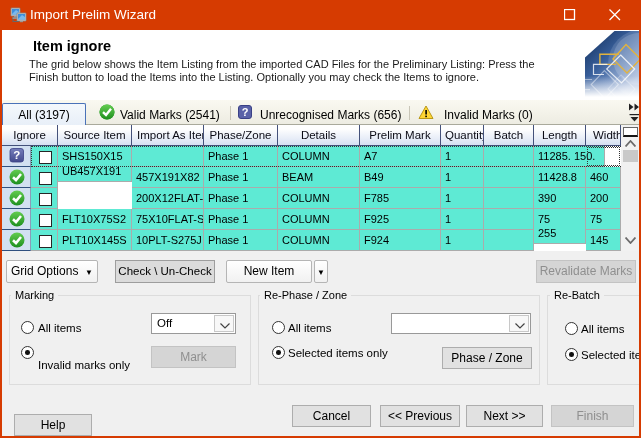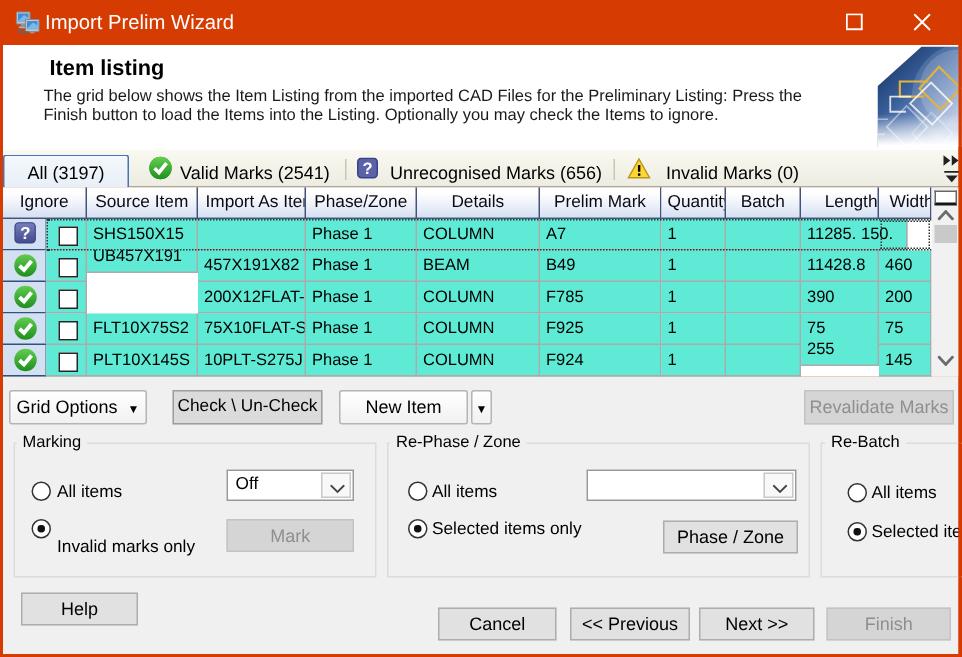--- a/index.html
+++ b/index.html
@@ -62,21 +62,21 @@
   <div class="abs" id="titletext">Import Prelim Wizard</div>
   <svg class="abs" style="left:564px; top:9px;" width="12" height="12" viewBox="0 0 12 12">
       <rect x="0.5" y="0.5" width="10" height="10" fill="none" stroke="#fff" stroke-width="1.3"></rect>
     </svg>
   <svg class="abs" style="left:609px; top:9px;" width="12" height="12" viewBox="0 0 12 12">
       <path d="M0.5 0.5 L11 11 M11 0.5 L0.5 11" stroke="#fff" stroke-width="1.3"></path>
     </svg>
 </div>
 
 <div class="abs" id="header">
-  <div class="abs" id="h-title">Item listing</div>
+  <div class="abs" id="h-title">Item ignore</div>
   <div class="abs" id="h-desc">The grid below shows the Item Listing from the imported CAD Files for the Preliminary Listing: Press the<br>Finish button to load the Items into the Listing. Optionally you may check the Items to ignore.</div>
   <svg class="abs" style="left:583px; top:1px;" width="56" height="67" viewBox="0 0 56 67">
     <defs>
       <linearGradient id="bg1" x1="16" y1="0" x2="58" y2="42" gradientUnits="userSpaceOnUse">
         <stop offset="0" stop-color="#1C3B6B"></stop>
         <stop offset="0.4" stop-color="#39609C"></stop>
         <stop offset="0.75" stop-color="#7290C1"></stop>
         <stop offset="1" stop-color="#A5B8DA"></stop>
       </linearGradient>
       <linearGradient id="bg2" x1="0" y1="45" x2="0" y2="66" gradientUnits="userSpaceOnUse">
@@ -156,21 +156,21 @@
       </defs>
     </svg>
 <div class="abs gh" style="left:0px; width:56px;">Ignore</div>
 <div class="abs gh" style="left:56px; width:74px;">Source Item</div>
 <div class="abs gh" style="left:130px; width:72px; text-align:left; padding-left:5px;">Import As Item</div>
 <div class="abs gh" style="left:202px; width:74px;">Phase/Zone</div>
 <div class="abs gh" style="left:276px; width:82px;">Details</div>
 <div class="abs gh" style="left:358px; width:81px;">Prelim Mark</div>
 <div class="abs gh" style="left:439px; width:43px; text-align:left; padding-left:4px;">Quantity</div>
 <div class="abs gh" style="left:482px; width:50px;">Batch</div>
-<div class="abs gh" style="left:532px; width:52px;text-align:right;">Length</div>
+<div class="abs gh" style="left:532px; width:52px;">Length</div>
 <div class="abs gh" style="left:584px; width:35px; text-align:left; padding-left:7px;">Width</div>
 <div class="abs gutter" style="top:21px; height:21px;">
       <svg class="abs" style="left:7px; top:2px;" width="16" height="16" viewBox="0 0 16 16">
         <rect x="1" y="0.5" width="13.5" height="13.5" rx="2.5" fill="url(#bq)" stroke="#3B4186" stroke-width="0.8"></rect>
         <text x="7.8" y="11" font-size="11.5" font-weight="bold" fill="#fff" text-anchor="middle" font-family="Liberation Sans">?</text>
       </svg>
     </div>
 <div class="abs cell" style="left:29px; top:21px; width:27px; height:21px;">
       <span class="cb"></span>
     </div>
@@ -308,20 +308,20 @@
 </div>
 
 <div class="abs gbox" style="left:547px; top:295px; width:115px; height:90px;">
   <span class="glabel" style="left:2px;">Re-Batch</span>
   <div class="abs radio" style="left:17px; top:26px;"></div>
   <div class="abs rlabel" style="left:33px; top:27px;">All items</div>
   <div class="abs radio on" style="left:17px; top:52px;"></div>
   <div class="abs rlabel" style="left:33px; top:53px; white-space:nowrap;">Selected items only</div>
 </div>
 
-<div class="abs winbtn" style="left:14px; top:395px; width:78px; height:22px; line-height:20px;">Help</div>
+<div class="abs winbtn" style="left:14px; top:414px; width:78px; height:22px; line-height:20px;">Help</div>
 <div class="abs winbtn" style="left:292px; top:405px; width:79px; height:22px; line-height:20px;">Cancel</div>
 <div class="abs winbtn" style="left:380px; top:405px; width:80px; height:22px; line-height:20px;">&lt;&lt; Previous</div>
 <div class="abs winbtn" style="left:466px; top:405px; width:77px; height:22px; line-height:20px;">Next &gt;&gt;</div>
 <div class="abs disbtn" style="left:551px; top:405px; width:83px; height:22px; line-height:20px;">Finish</div>
 <div class="abs" style="left:0; top:30px; width:2px; height:408px; background:#D63B01; z-index:50;"></div>
 <div class="abs" style="left:639px; top:30px; width:2px; height:408px; background:#D63B01; z-index:50;"></div>
 <div class="abs" style="left:0; top:436px; width:641px; height:2px; background:#D63B01; z-index:50;"></div>
 
 </body></html>

